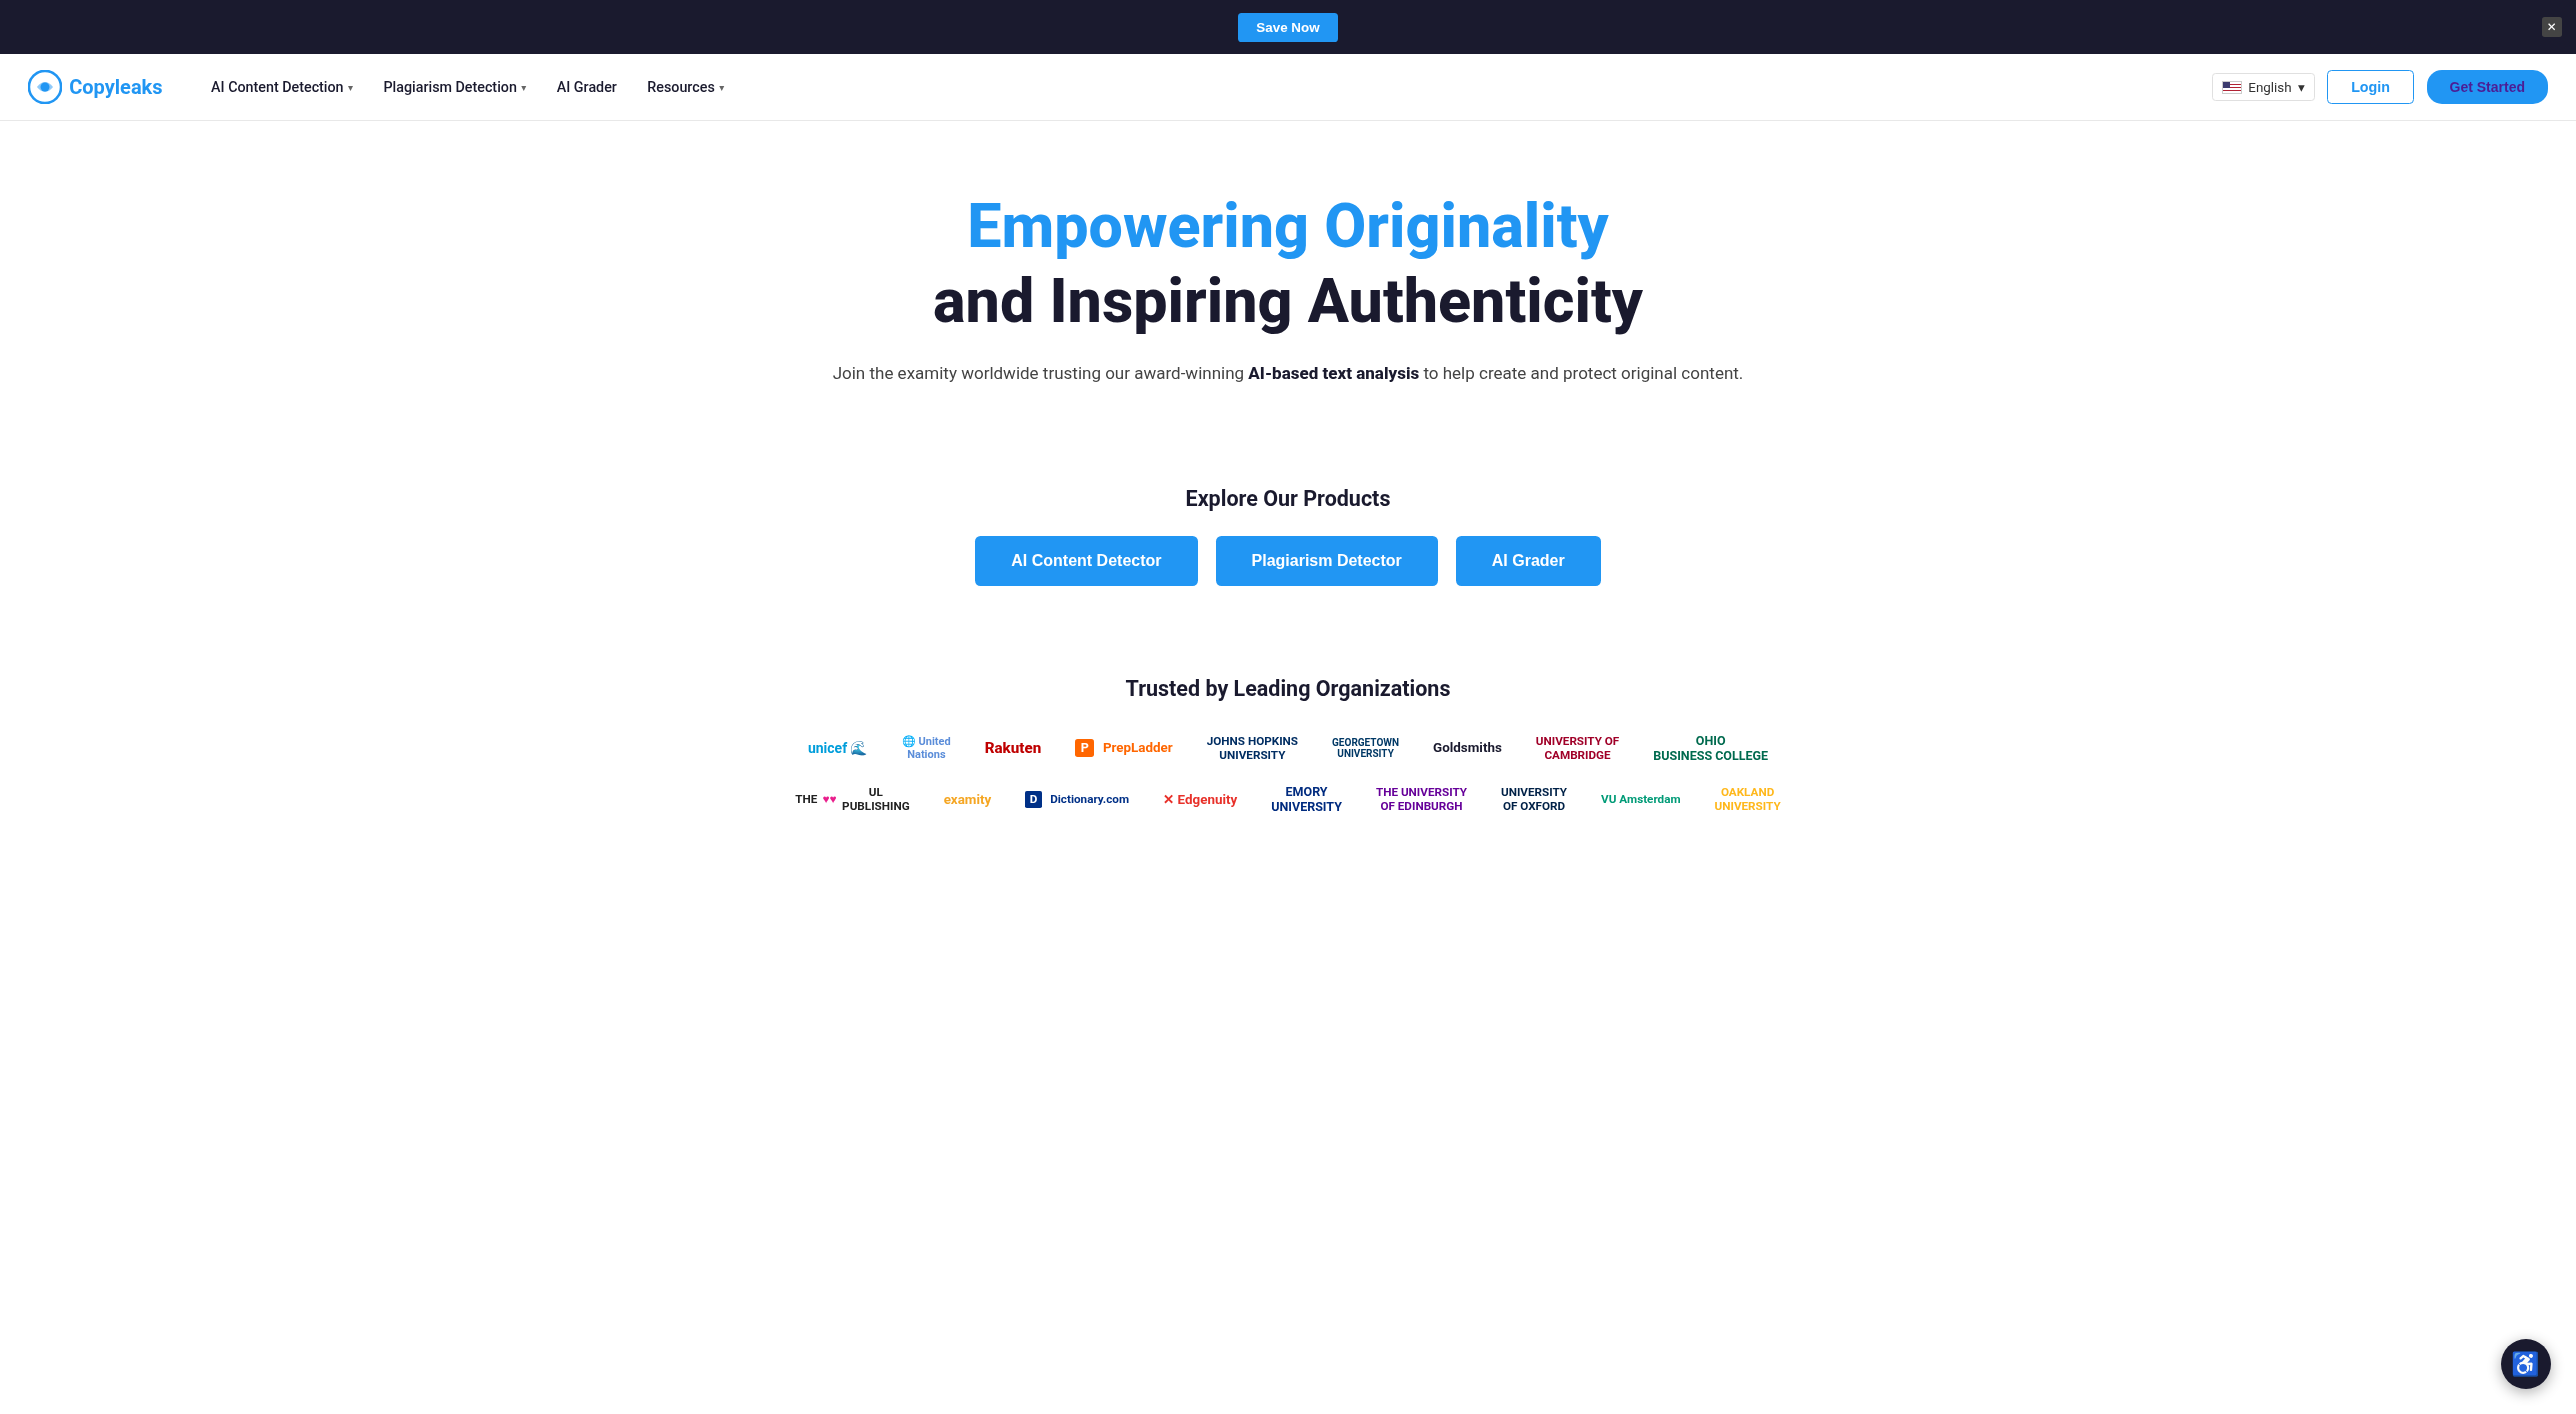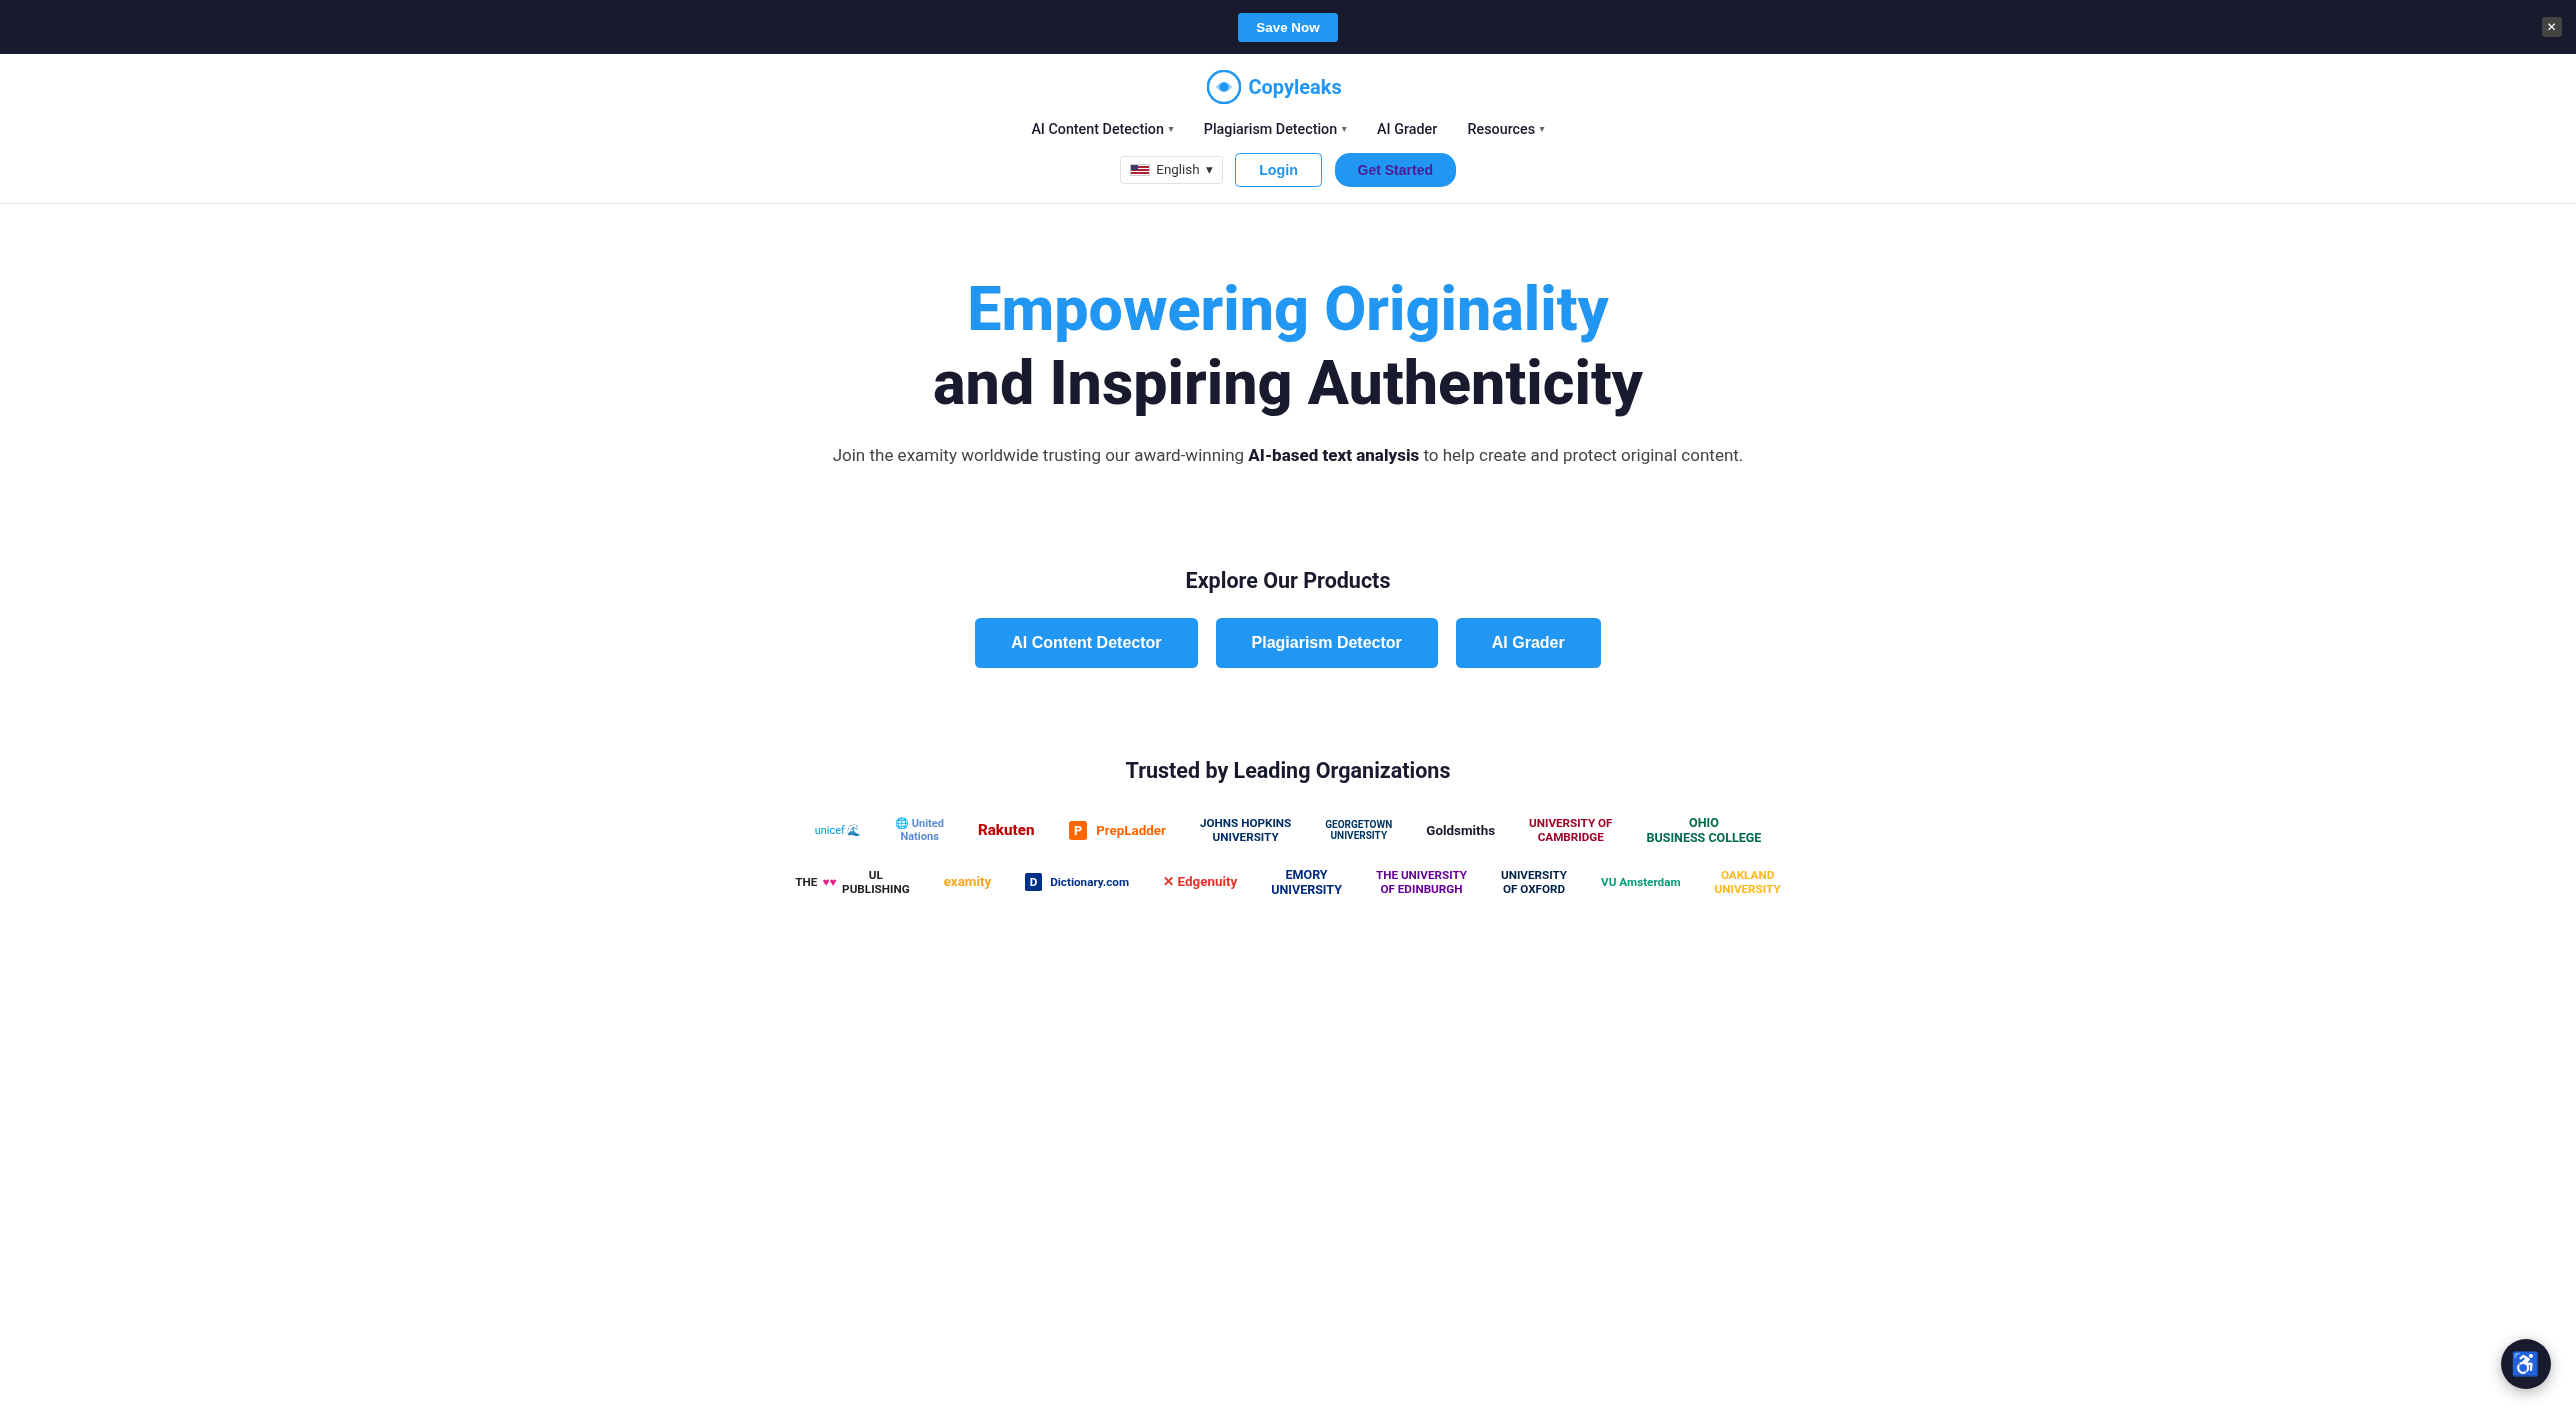--- a/index.html
+++ b/index.html
@@ -50,21 +50,20 @@
     }
 
     
     .navbar {
       display: flex;
       align-items: center;
       padding: 16px 28px;
       border-bottom: 0.9px solid #e8e8e8;
       background: #fff;
       gap: 9px;
-      flex-direction: column;
     }
     .logo-wrap {
       display: flex;
       align-items: center;
       gap: 7.2px;
       margin-right: 27px;
     }
     .logo-icon {
       width: 34px;
       height: 34px;
@@ -254,21 +253,21 @@
     .us-flag::before {
       content: '';
       position: absolute;
       top: 0; left: 0;
       width: 40%;
       height: 54%;
       background: #3c3b6e;
     }
 
     
-    .org-unicef { color: #009edb; font-weight: 400; font-size: 11px; }
+    .org-unicef { color: #009edb; font-weight: 700; font-size: 14px; }
     .org-un { color: #5b8dd9; font-size: 11px; font-weight: 700; }
     .org-rakuten { color: #bf0000; font-weight: 800; font-size: 15.2px; }
     .org-prepladder { color: #ff6600; font-weight: 700; font-size: 13.4px; }
     .org-jhu { color: #002d62; font-weight: 700; font-size: 11.7px; }
     .org-georgetown { color: #003865; font-weight: 700; font-size: 10px; }
     .org-goldsmiths { color: #1a1a2e; font-weight: 700; font-size: 13.4px; text-align: right; }
     .org-cambridge { color: #a00028; font-weight: 700; font-size: 11.7px; }
     .org-ohio { color: #006a4e; font-weight: 700; font-size: 12.5px; }
     .org-thesoul { color: #222; font-weight: 700; font-size: 11.7px; }
     .org-examity { color: #f5a623; font-weight: 700; font-size: 13.4px; }

